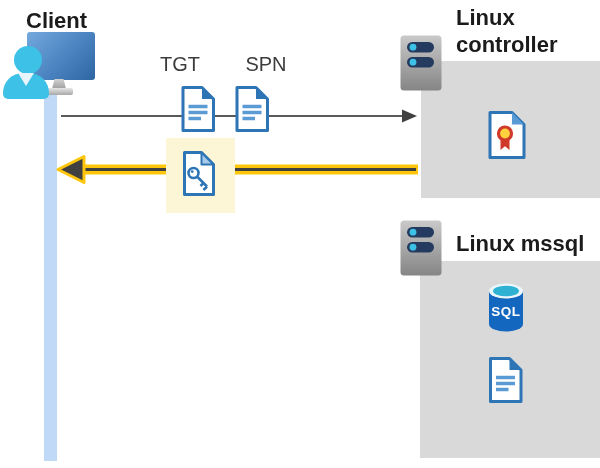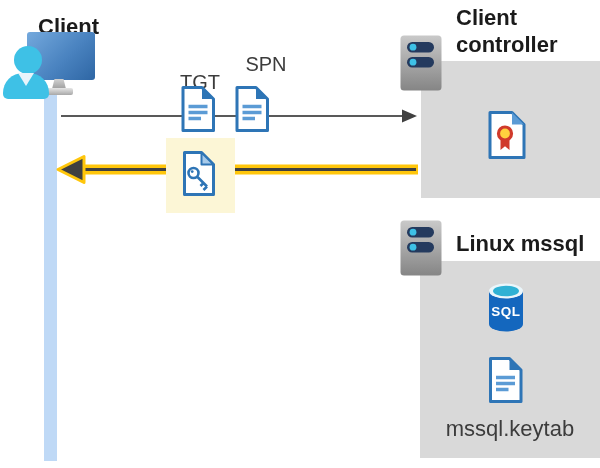--- a/index.html
+++ b/index.html
@@ -52,22 +52,22 @@
   .sql-rim{fill:#eaf6fb;}
   .sql-top{fill:var(--sql-cyan);}
   .sql-text{fill:#fff;font-weight:700;font-size:13.5px;letter-spacing:.5px;
     font-family:"Liberation Sans","DejaVu Sans",sans-serif;}
   .gray-line{stroke:var(--arrow-gray);stroke-width:2;}
   .gray-head{fill:var(--arrow-dark);}
   .gold-band{stroke:var(--gold);stroke-width:10;}
   .gold-core{stroke:var(--arrow-dark);stroke-width:3;}
   .gold-head{fill:var(--arrow-dark);stroke:var(--gold);stroke-width:3;stroke-linejoin:round;}
   
-  .client-title{left:26px;top:13px;margin-left:12px;}
-  .tgt-label{left:174px;top:53px;width:52px;margin-top:18px;}
+  .client-title{left:26px;top:7px;}
+  .tgt-label{left:154px;top:53px;width:52px;}
   .spn-label{left:240px;top:53px;width:52px;}
   .dc-title{left:456px;top:4px;width:134px;z-index:5;}
   .linux-title{left:456px;top:230px;width:144px;white-space:nowrap;z-index:5;}
   .keytab-label{left:430px;top:416px;width:160px;z-index:5;}
 </style>
 </head>
 <body>
 
 <div id="canvas">
 
@@ -122,21 +122,21 @@
   </svg>
 
   <svg class="abs icon" style="left:182px;top:150px" width="34" height="47" viewBox="0 0 34 47">
     <path class="doc-page" d="M2.5 2.5 H19.5 L31.5 14.5 V44.5 H2.5 Z"></path>
     <path class="doc-fold-light" d="M19.5 2.5 V14.5 H31.5 Z"></path>
     <circle class="key-stroke" cx="11.5" cy="23" r="5"></circle>
     <circle class="key-dot" cx="10.2" cy="21.6" r="1.4"></circle>
     <path class="key-stroke" d="M15.5 27 L25 36.5 M21.5 33 L18.5 36 M25 36.5 L21.5 40"></path>
   </svg>
 
-  <div class="abs title dc-title">Client controller</div>
+  <div class="abs title dc-title">Linux controller</div>
   <svg class="abs icon" style="left:399px;top:34px" width="44" height="58" viewBox="0 0 44 58">
     <rect class="srv-body" x="1.5" y="1.5" width="41" height="55" rx="3.5"></rect>
     <rect class="srv-bar" x="8" y="8" width="27" height="10.5" rx="5.25"></rect>
     <rect class="srv-bar" x="8" y="23" width="27" height="10.5" rx="5.25"></rect>
     <circle class="srv-dot" cx="14" cy="13.2" r="3.4"></circle>
     <circle class="srv-dot" cx="14" cy="28.2" r="3.4"></circle>
   </svg>
 
   <svg class="abs icon" style="left:487px;top:110px" width="40" height="50" viewBox="0 0 40 50">
     <path class="doc-page" d="M3 2.5 H25 L37 14.5 V47.5 H3 Z"></path>
@@ -160,15 +160,14 @@
     <ellipse class="sql-top" cx="19" cy="8" rx="13" ry="5.3"></ellipse>
     <text class="sql-text" x="19" y="33" text-anchor="middle">SQL</text>
   </svg>
 
   <svg class="abs icon" style="left:487px;top:356px" width="37" height="48" viewBox="0 0 36 48">
     <path class="doc-page" d="M3 2.5 H22 L33.5 14 V45.5 H3 Z"></path>
     <path class="doc-fold" d="M22 2.5 V14 H33.5 Z"></path>
     <path class="doc-line" d="M8.5 21.5 H27.5 M8.5 27.5 H27.5 M8.5 33.5 H21"></path>
   </svg>
 
-  <div class="abs file-label keytab-label">mssql.keytab</div>
 
 </div>
 
 </body></html>

